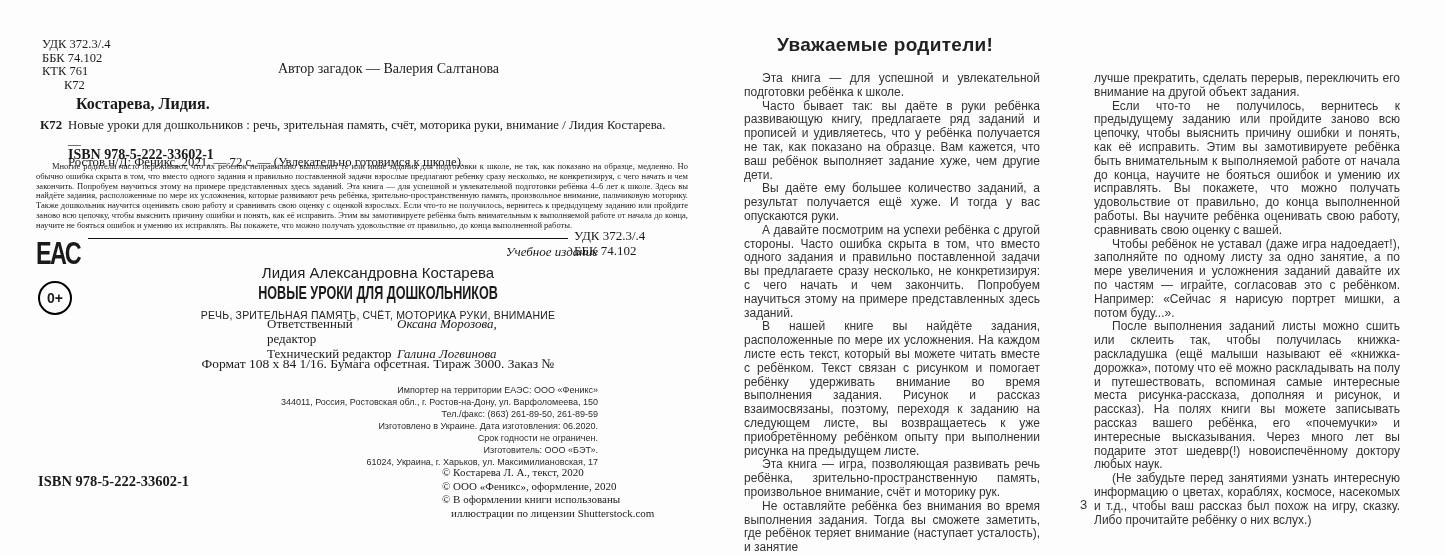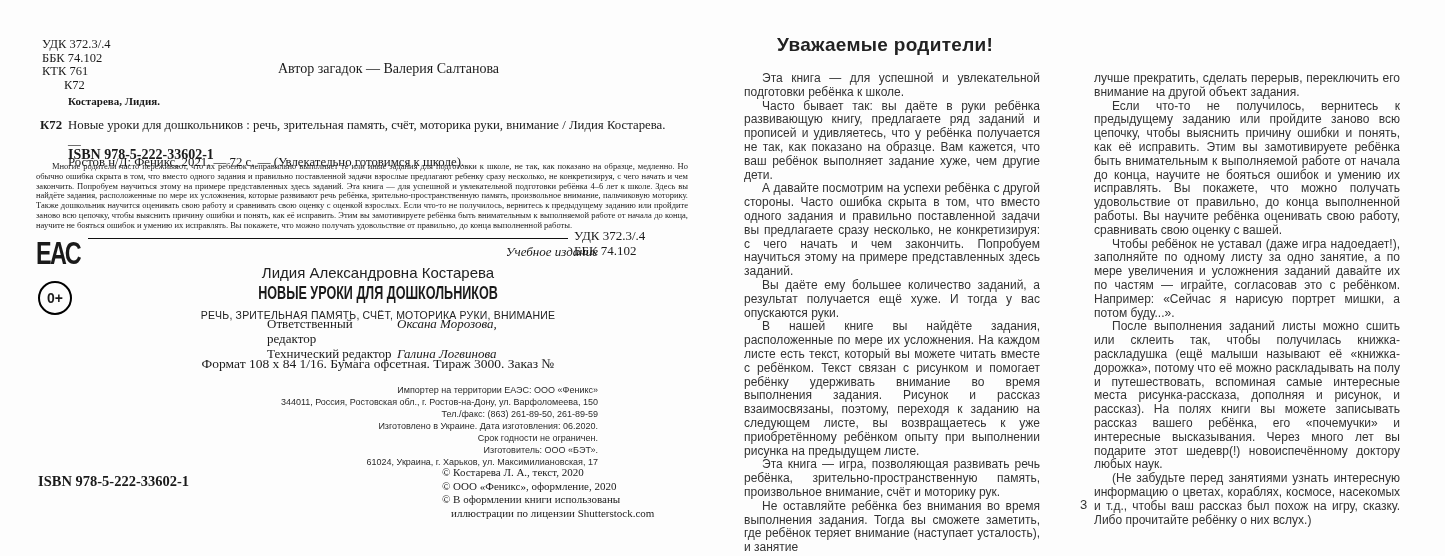--- a/index.html
+++ b/index.html
@@ -4,21 +4,21 @@
 <style>
   html,body{margin:0;padding:0;}
   body{width:1445px;height:556px;background:#fdfdfd;position:relative;overflow:hidden;
        font-family:"Liberation Serif",serif;color:#1a1a1a;}
   .abs{position:absolute;}
 
   
   .codes{left:42px;top:38px;font-size:12.5px;line-height:13.5px;}
   .codes .k72{padding-left:22px;}
   .riddles{left:278px;top:61px;font-size:14px;}
-  .bib-author{left:68px;top:95px;font-size:11px;font-weight:bold;}
+  .bib-author{left:76px;top:95px;font-size:16px;font-weight:bold;}
   .bib{left:40px;top:116px;width:640px;font-size:12.8px;line-height:18.5px;}
   .bib .idx{position:absolute;left:0;top:0;font-weight:bold;}
   .bib .l{padding-left:28px;}
   .bib-isbn{left:68px;top:147px;font-size:14px;font-weight:bold;}
   .annot{left:36px;top:162px;width:652px;font-size:8.5px;line-height:9.8px;
          text-align:justify;text-indent:16px;color:#222;}
   .rule{left:88px;top:238px;width:480px;border-top:1.6px solid #111;height:0;}
   .udc2{left:574px;top:229px;font-size:13px;line-height:14.5px;}
   .eac{left:36px;top:236px;font-family:"Liberation Sans",sans-serif;font-weight:900;
        font-size:30px;letter-spacing:-2px;transform:scaleX(0.78) scaleY(1.05);
@@ -127,22 +127,22 @@
   <div>© ООО «Феникс», оформление, 2020</div>
   <div>© В оформлении книги использованы</div>
   <div class="c3">иллюстрации по  лицензии Shutterstock.com</div>
 </div>
 
 <div class="abs rp-title">Уважаемые  родители!</div>
 
 <div class="abs col col1">
   <p>Эта книга — для успешной и увлекательной подготовки ребёнка к школе.</p>
   <p>Часто бывает так: вы даёте в руки ребёнка развивающую книгу, предлагаете ряд заданий и прописей и удивляетесь, что у ребёнка получается не так, как показано на образце. Вам кажется, что ваш ребёнок выполняет задание хуже, чем другие дети.</p>
+  <p>Вы даёте ему большее количество заданий, а результат получается ещё хуже. И тогда у вас опускаются руки.</p>
   <p>А давайте посмотрим на успехи ребёнка с другой стороны. Часто ошибка скрыта в том, что вместо одного задания и правильно поставленной задачи вы предлагаете сразу несколько, не конкретизируя: с чего начать и чем закончить. Попробуем научиться этому на примере представленных здесь заданий.</p>
-  <p>Вы даёте ему большее количество заданий, а результат получается ещё хуже. И тогда у вас опускаются руки.</p>
   <p>В нашей книге вы найдёте задания, расположенные по мере их усложнения. На каждом листе есть текст, который вы можете читать вместе с ребёнком. Текст связан с рисунком и помогает ребёнку удерживать внимание во время выполнения задания. Рисунок и рассказ взаимосвязаны, поэтому, переходя к заданию на следующем листе, вы возвращаетесь к уже приобретённому ребёнком опыту при выполнении рисунка на предыдущем листе.</p>
   <p>Эта книга — игра, позволяющая развивать речь ребёнка, зрительно-пространственную память, произвольное внимание, счёт и моторику рук.</p>
   <p>Не оставляйте ребёнка без внимания во время выполнения задания. Тогда вы сможете заметить, где ребёнок теряет внимание (наступает усталость), и занятие</p>
 </div>
 
 <div class="abs col col2">
   <p class="noind">лучше прекратить, сделать перерыв, переключить его внимание на другой объект задания.</p>
   <p>Если что-то не получилось, вернитесь к предыдущему заданию или пройдите заново всю цепочку, чтобы выяснить причину ошибки и понять, как её исправить. Этим вы замотивируете ребёнка быть внимательным к выполняемой работе от начала до конца, научите не бояться ошибок и умению их исправлять. Вы покажете, что можно получать удовольствие от правильно, до конца выполненной работы. Вы научите ребёнка оценивать свою работу, сравнивать свою оценку с вашей.</p>
   <p>Чтобы ребёнок не уставал (даже игра надоедает!), заполняйте по одному листу за одно занятие, а по мере увеличения и усложнения заданий давайте их по частям — играйте, согласовав это с ребёнком. Например: «Сейчас я нарисую портрет мишки, а потом буду...».</p>
   <p>После выполнения заданий листы можно сшить или склеить так, чтобы получилась книжка-раскладушка (ещё малыши называют её «книжка-дорожка», потому что её можно раскладывать на полу и путешествовать, вспоминая самые интересные места рисунка-рассказа, дополняя и рисунок, и рассказ). На полях книги вы можете записывать рассказ вашего ребёнка, его «почемучки» и интересные высказывания. Через много лет вы подарите этот шедевр(!) новоиспечённому доктору любых наук.</p>

